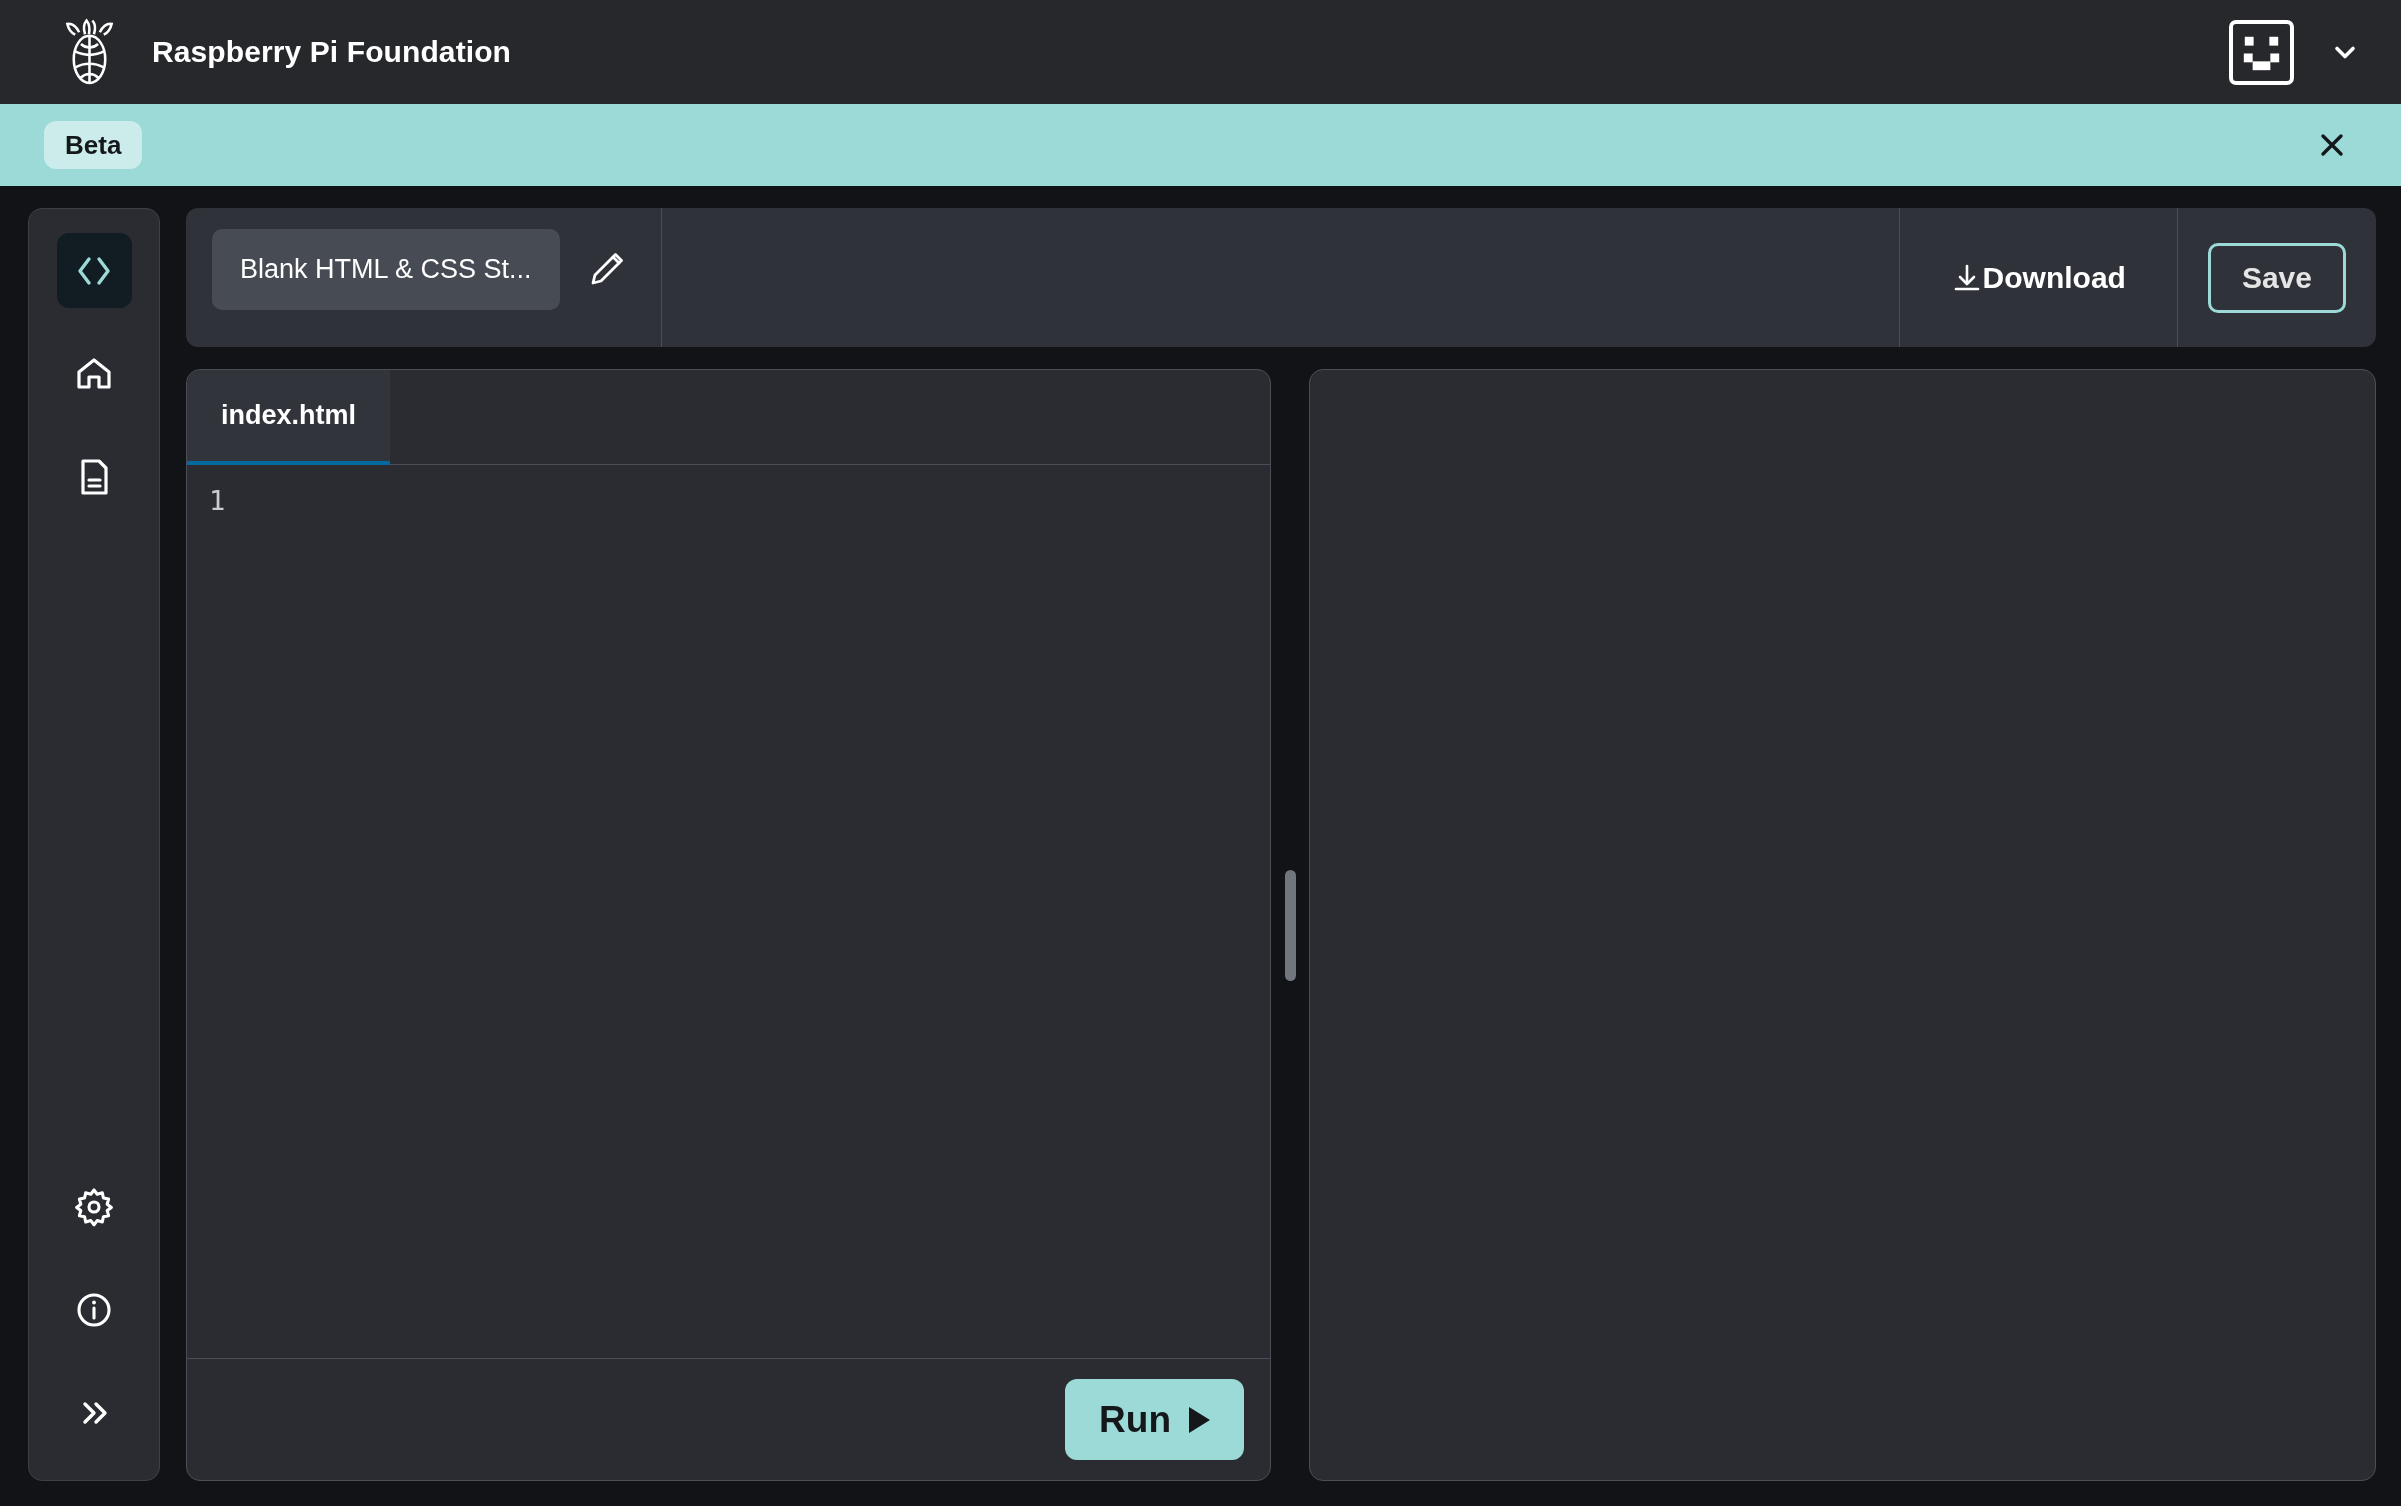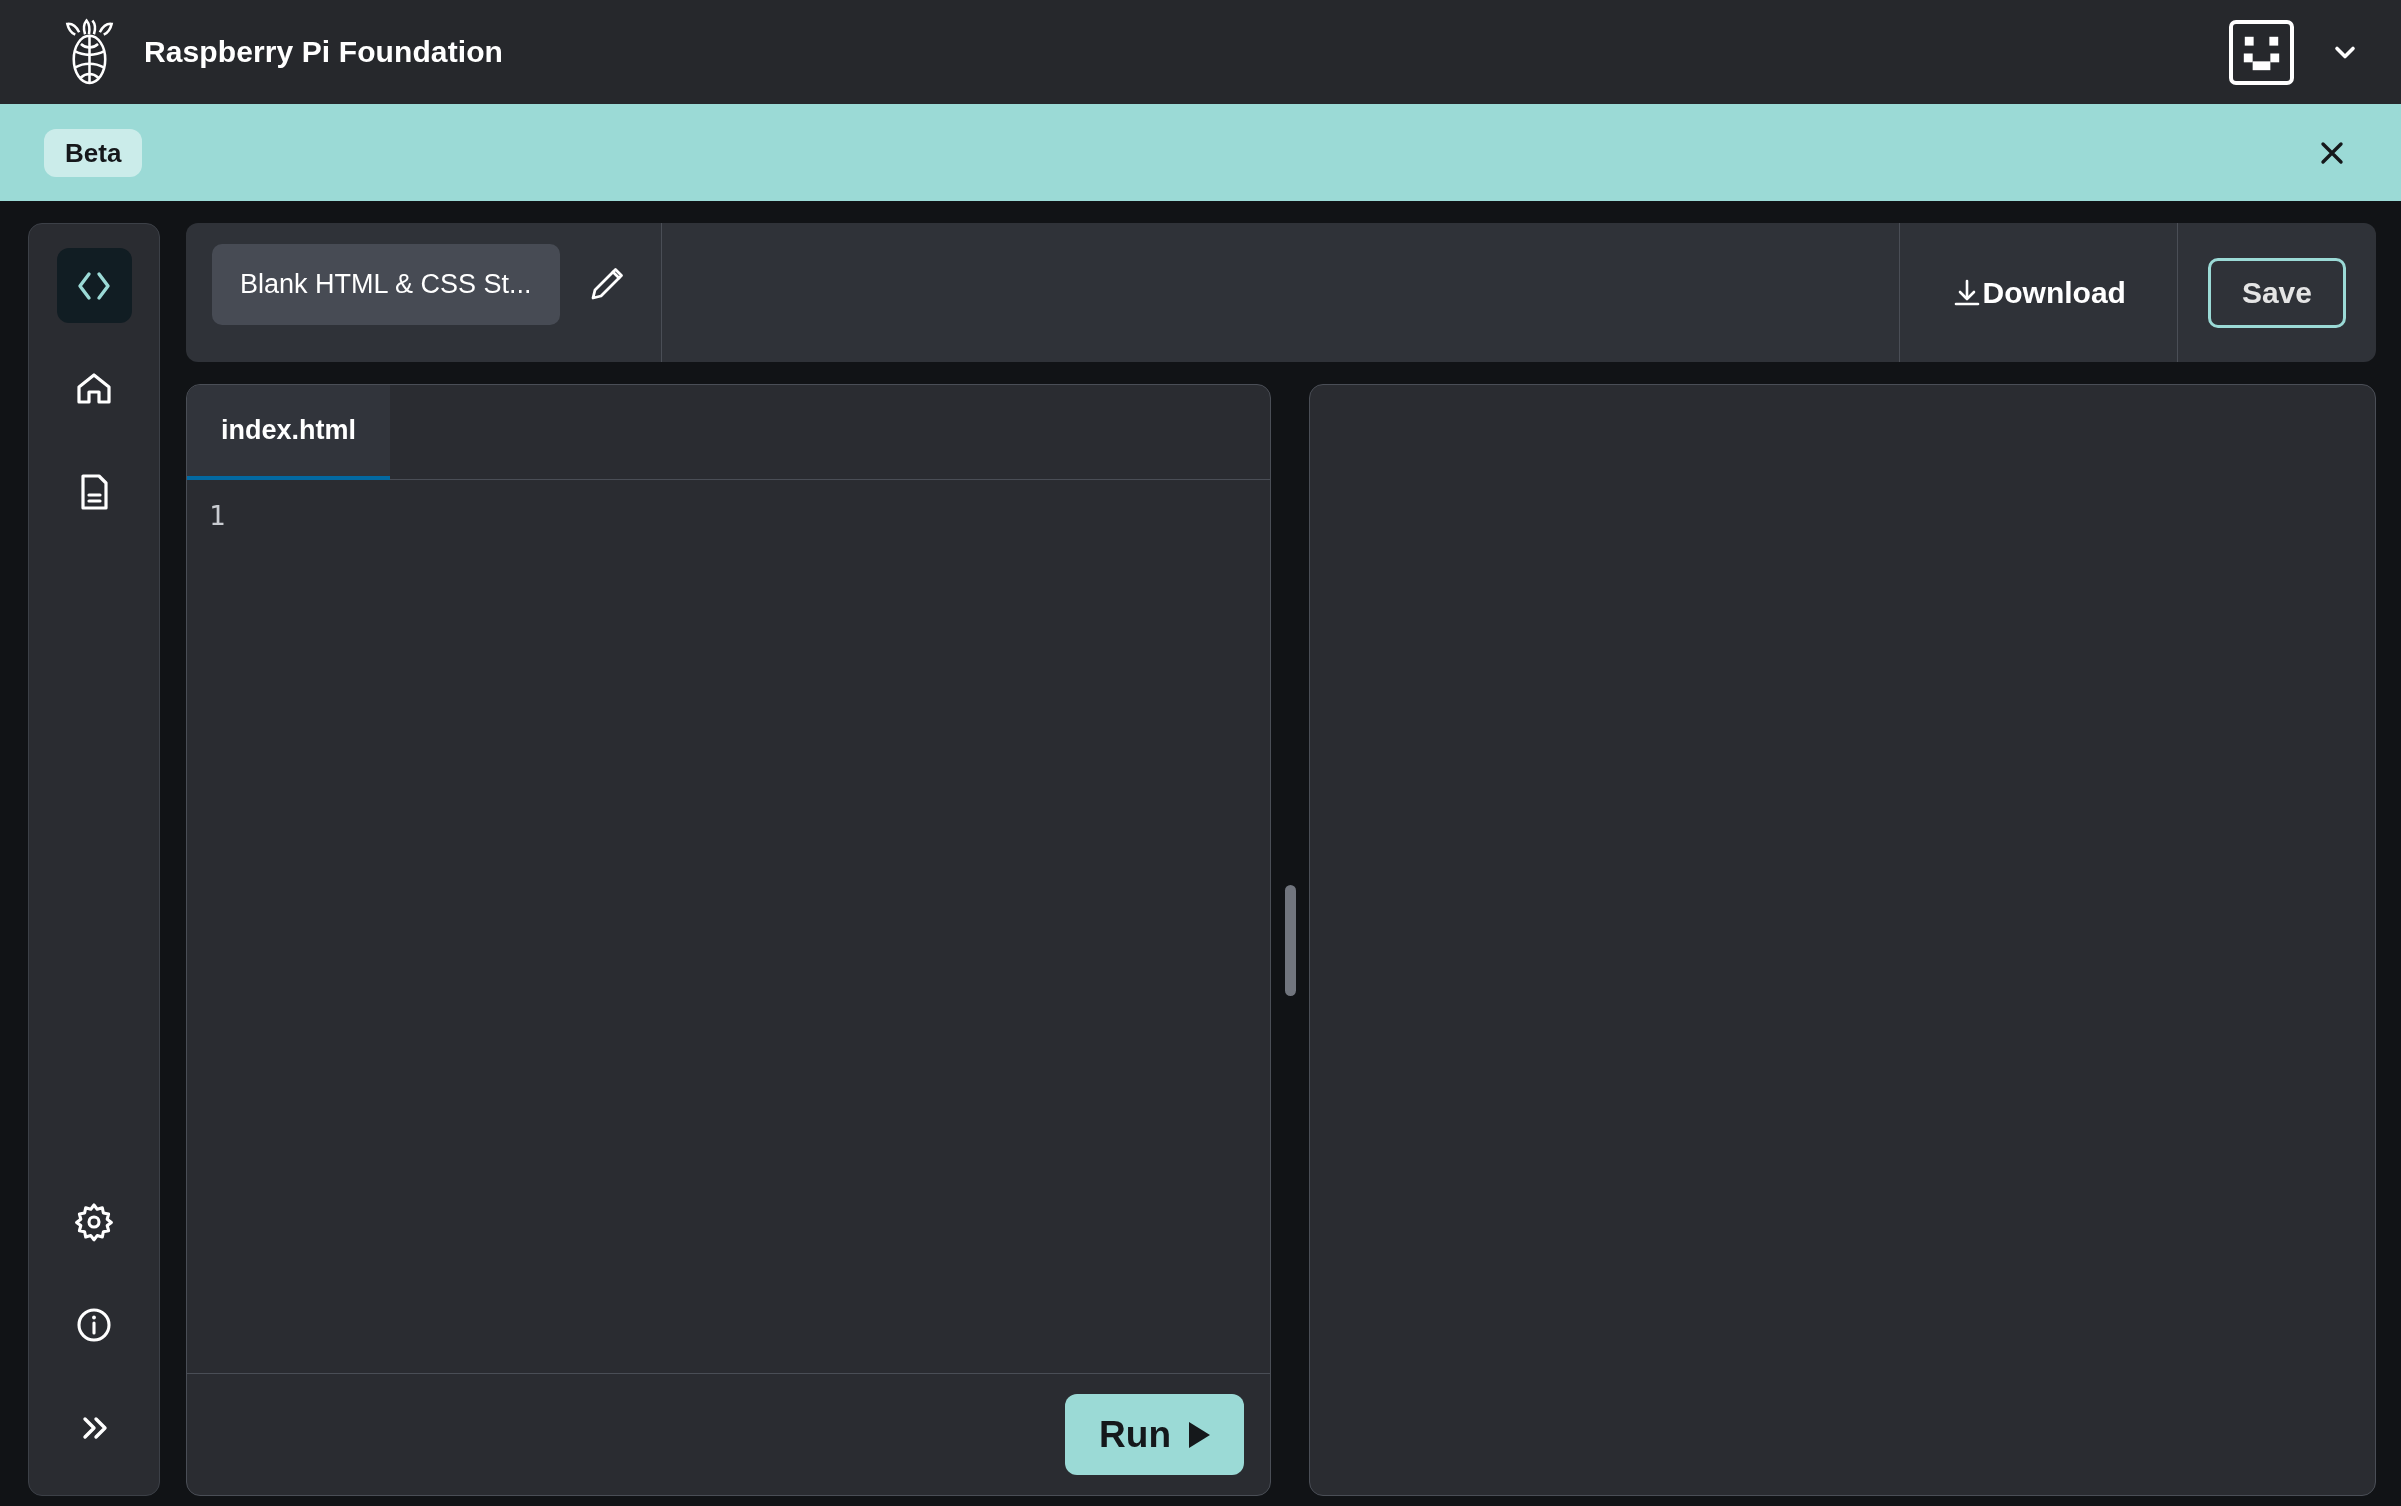--- a/index.html
+++ b/index.html
@@ -17,21 +17,21 @@
     height: 104px;
     background: #26282C;
     display: flex;
     align-items: center;
     padding: 0 40px 0 59px;
     position: relative;
   }
   .brand {
     display: flex;
     align-items: center;
-    gap: 24px;
+    gap: 32px;
   }
   .rpi-logo { width: 61px; height: 69px; display: block; }
   .brand-title {
     color: #ffffff;
     font-size: 30px;
     font-weight: bold;
     letter-spacing: 0.1px;
     white-space: nowrap;
   }
   .header-right {
@@ -46,21 +46,21 @@
     border-radius: 7px;
     background: #26282C;
     position: relative;
     display: block;
   }
   .avatar svg { display:block; width:100%; height:100%; }
   .chev-down { width: 34px; height: 34px; display:block; }
 
   
   .banner {
-    height: 97px;
+    height: 82px;
     background: #9BDAD6;
     display: flex;
     align-items: center;
     padding: 0 46px 0 44px;
   }
   .beta-pill {
     background: #CBECEA;
     color: #15181B;
     font-size: 26px;
     font-weight: bold;

